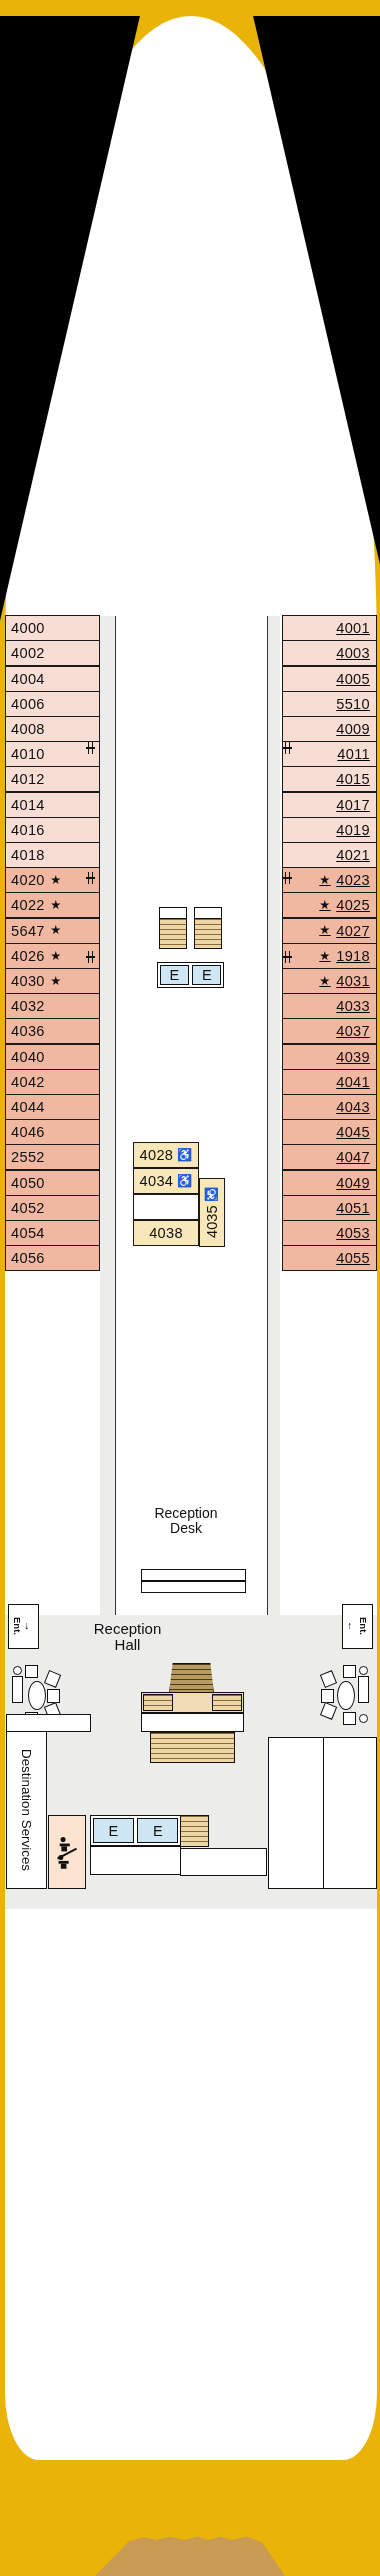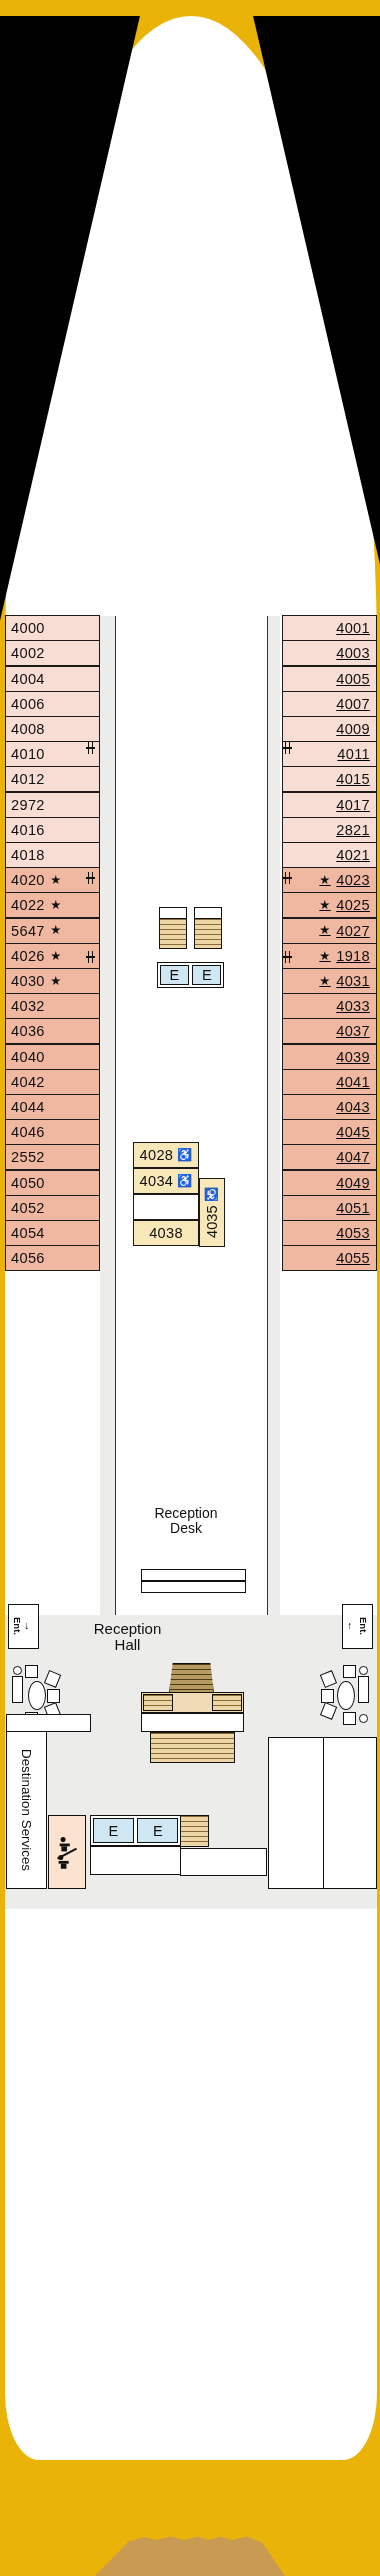--- a/index.html
+++ b/index.html
@@ -255,21 +255,21 @@
         <div class="cabin  cabin-left">
           <span>4008</span>
         </div>
         <div class="cabin  cabin-left">
           <span>4010</span>
         </div>
         <div class="cabin  cabin-left">
           <span>4012</span>
         </div>
         <div class="cabin  cabin-left">
-          <span>2972</span>
+          <span>4014</span>
         </div>
         <div class="cabin  cabin-left">
           <span>4016</span>
         </div>
         <div class="cabin  cabin-left">
           <span>4018</span>
         </div>
         <div class="cabin dark cabin-left">
           <span>4020</span>
           <span class="star">★</span>
@@ -328,36 +328,36 @@
         <div class="cabin  cabin-right">
           <span>4001</span>
         </div>
         <div class="cabin  cabin-right">
           <span>4003</span>
         </div>
         <div class="cabin  cabin-right">
           <span>4005</span>
         </div>
         <div class="cabin  cabin-right">
-          <span>4007</span>
+          <span>5510</span>
         </div>
         <div class="cabin  cabin-right">
           <span>4009</span>
         </div>
         <div class="cabin  cabin-right">
           <span>4011</span>
         </div>
         <div class="cabin  cabin-right">
           <span>4015</span>
         </div>
         <div class="cabin  cabin-right">
           <span>4017</span>
         </div>
         <div class="cabin  cabin-right">
-          <span>2821</span>
+          <span>4019</span>
         </div>
         <div class="cabin  cabin-right">
           <span>4021</span>
         </div>
         <div class="cabin dark cabin-right">
           <span class="star">★</span>
           <span>4023</span>
         </div>
         <div class="cabin dark cabin-right">
           <span class="star">★</span>

